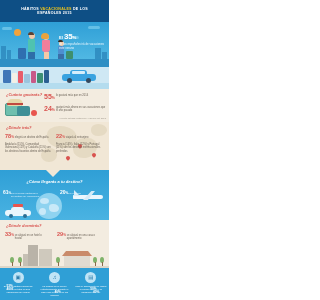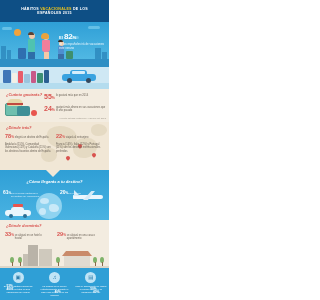--- a/index.html
+++ b/index.html
@@ -214,21 +214,21 @@
       <div style="position:relative;width:6px;">
         <div class="head kid-h"></div>
         <div class="kid-hair"></div>
       </div>
       <div class="kid-b"></div>
       <div class="kid-l"></div>
     </div>
 
     <div class="sky-stat">
       <div class="sky-pct">
-        <span class="sm">El </span><span>82</span><span class="sm">%</span>
+        <span class="sm">El </span><span>35</span><span class="sm">%</span>
       </div>
       <div class="sky-txt">de los españoles irá de vacaciones este verano</div>
     </div>
   </div>
 
   <div class="band">
     <div class="band-road"></div>
     <div class="lug l1"></div>
     <div class="lug l2"></div>
     <div class="lug l3"></div>

